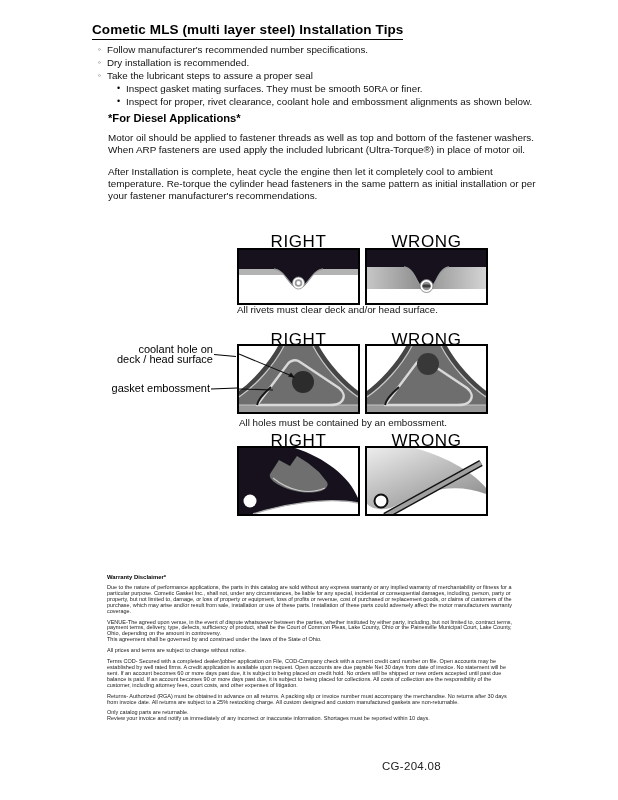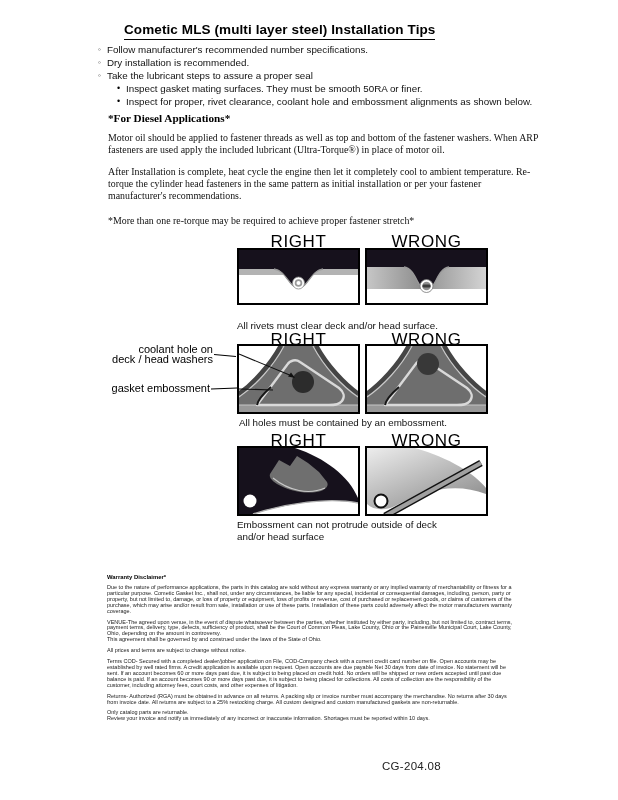--- a/index.html
+++ b/index.html
@@ -3,31 +3,31 @@
 <meta charset="utf-8">
 <style>
   html,body{margin:0;padding:0;background:#e9e9e9;}
   .page{
     position:relative;width:618px;height:800px;background:#ffffff;
     font-family:"Liberation Sans", sans-serif;color:#1a1a1a;overflow:hidden;
     margin:0 auto;
   }
   
   .title{
-    position:absolute;left:124px;top:22px;font-size:13.5px;font-weight:bold;
+    position:absolute;left:92px;top:22px;font-size:13.5px;font-weight:bold;
     color:#000;border-bottom:1.6px solid #000;padding-bottom:2px;letter-spacing:.1px;
   }
   
   .tips{position:absolute;left:98px;top:43px;width:440px;font-size:9.8px;line-height:13px;color:#111;}
   .tip-row{display:flex;}
   .tip-row .mark{width:9px;flex:0 0 9px;font-size:8px;line-height:13px;color:#333;}
   .tip-sub{margin-left:19px;}
   .tip-sub .mark{font-size:9px;color:#000;}
   
-  .diesel{position:absolute;left:108px;top:112px;width:432px;color:#111;font-family:Liberation Serif, serif;}
+  .diesel{position:absolute;left:108px;top:112px;width:432px;color:#111;}
   .diesel h2{font-size:11.2px;font-weight:bold;margin:0 0 8px 0;color:#000;}
   .diesel p{font-size:9.9px;line-height:12.3px;margin:0 0 9px 0;}
   .diesel p.second{margin-bottom:13px;}
   .diesel .note{font-size:9.9px;line-height:12px;}
   
   .rw-label{position:absolute;width:123px;text-align:center;font-size:17px;color:#000;letter-spacing:.6px;}
   .dbox{position:absolute;width:123px;height:57px;display:block;}
   .dbox2{position:absolute;width:123px;height:70px;display:block;}
   .caption{position:absolute;font-size:9.8px;color:#111;line-height:11.5px;}
   .annot{position:absolute;font-size:11px;line-height:10px;color:#000;text-align:right;}
@@ -67,21 +67,20 @@
     <div class="tip-row tip-sub">
       <span class="mark">•</span>
       <span>Inspect for proper, rivet clearance, coolant hole and embossment alignments as shown below.</span>
     </div>
   </div>
 
   <div class="diesel">
     <h2>*For Diesel Applications*</h2>
     <p>Motor oil should be applied to fastener threads as well as top and bottom of the fastener washers. When ARP fasteners are used apply the included lubricant (Ultra-Torque®) in place of motor oil.</p>
     <p class="second">After Installation is complete, heat cycle the engine then let it completely cool to ambient temperature. Re-torque the cylinder head fasteners in the same pattern as initial installation or per your fastener manufacturer's recommendations.</p>
-    <div class="note">*More than one re-torque may be required to achieve proper fastener stretch*</div>
   </div>
 
   <div class="rw-label" style="left:237px;top:232px;">RIGHT</div>
   <div class="rw-label" style="left:365px;top:232px;">WRONG</div>
 
   <svg class="dbox" style="left:237px;top:248px;" viewBox="0 0 123 57">
     <rect width="123" height="57" fill="#ffffff"></rect>
     <polygon points="2,21 40,21 48,27 2,27" fill="#b3b3b3"></polygon>
     <polygon points="121,21 83,21 75,27 121,27" fill="#b3b3b3"></polygon>
     <path d="M2,2 H121 V21 H86 C74,22 71,40 61.5,40 C52,40 49,22 37,21 H2 Z" fill="#16111c"></path>
@@ -107,28 +106,28 @@
     <path d="M2,2 H121 V19 H84 C72,20 70,43 61.5,43 C53,43 51,20 39,19 H2 Z" fill="#16111c"></path>
     <path d="M39,19 C51,20 53,43 61.5,43 C70,43 72,20 84,19" fill="none" stroke="#9a9a9a" stroke-width="1.3"></path>
     <g>
       <circle cx="61.5" cy="38" r="6.5" fill="#ffffff" stroke="#777777" stroke-width="0.8"></circle>
       <circle cx="61.5" cy="38" r="4.3" fill="#8f8f8f"></circle>
       <rect x="57.5" y="36.4" width="8" height="3.2" rx="1.4" fill="#3c3c3c"></rect>
     </g>
     <rect x="1" y="1" width="121" height="55" fill="none" stroke="#000" stroke-width="2"></rect>
   </svg>
 
-  <div class="caption" style="left:237px;top:320px;text-align:right;">All rivets must clear deck and/or head surface.</div>
+  <div class="caption" style="left:237px;top:304px;text-align:right;">All rivets must clear deck and/or head surface.</div>
 
   <div class="rw-label" style="left:237px;top:330px;">RIGHT</div>
   <div class="rw-label" style="left:365px;top:330px;">WRONG</div>
 
   <div class="annot" style="left:110px;top:344px;width:103px;">
     <div>coolant hole on</div>
-    <div>deck / head washers</div>
+    <div>deck / head surface</div>
   </div>
   <div class="connector" style="left:214px;top:355px;width:22px;transform:rotate(5deg);"></div>
 
   <div class="annot" style="left:110px;top:383px;width:100px;">gasket embossment</div>
   <div class="connector" style="left:211px;top:388px;width:26px;transform:rotate(-2deg);"></div>
 
   <svg class="dbox2" style="left:237px;top:344px;" viewBox="0 0 123 70">
     <rect width="123" height="70" fill="#6e6e6e"></rect>
     <rect x="2" y="61" width="119" height="7" fill="#989898"></rect>
     <line x1="2" y1="61" x2="121" y2="61" stroke="#c6c6c6" stroke-width="1"></line>
@@ -187,24 +186,20 @@
       </linearGradient>
     </defs>
     <rect width="123" height="70" fill="#ffffff"></rect>
     <path d="M2,2 H50 C85,12 110,28 121,42 L121,48 C90,36 60,44 30,60 C20,65 8,64 2,58 Z" fill="url(#g3)"></path>
     <path d="M20,70 L116,17" stroke="#111111" stroke-width="7"></path>
     <path d="M20,70 L116,17" stroke="#a0a0a0" stroke-width="4.2"></path>
     <circle cx="16" cy="55" r="6.5" fill="#ffffff" stroke="#111111" stroke-width="2"></circle>
     <rect x="1" y="1" width="121" height="68" fill="none" stroke="#000" stroke-width="2"></rect>
   </svg>
 
-  <div class="caption" style="left:237px;top:519px;width:240px;">
-    <div>Embossment can not protrude outside of deck</div>
-    <div>and/or head surface</div>
-  </div>
 
   <div class="warranty">
     <h3>Warranty Disclaimer*</h3>
     <p>Due to the nature of performance applications, the parts in this catalog are sold without any express warranty or any implied warranty of merchantability or fitness for a particular purpose. Cometic Gasket Inc., shall not, under any circumstances, be liable for any special, incidental or consequential damages, including, person, party or property, but not limited to, damage, or loss of property or equipment, loss of profits or revenue, cost of purchased or replacement goods, or claims of customers of the purchase, which may arise and/or result from sale, installation or use of these parts. Installation of these parts could adversely affect the motor manufacturers warranty coverage.</p>
     <p class="tight">VENUE-The agreed upon venue, in the event of dispute whatsoever between the parties, whether instituted by either party, including, but not limited to, contract terms, payment terms, delivery, type, defects, sufficiency of product, shall be the Court of Common Pleas, Lake County, Ohio or the Painesville Municipal Court, Lake County, Ohio, depending on the amount in controversy.</p>
     <p>This agreement shall be governed by and construed under the laws of the State of Ohio.</p>
     <p>All prices and terms are subject to change without notice.</p>
     <p>Terms COD- Secured with a completed dealer/jobber application on File, COD-Company check with a current credit card number on file. Open accounts may be established by well rated firms. A credit application is available upon request. Open accounts are due payable Net 30 days from date of invoice. No statement will be sent. If an account becomes 60 or more days past due, it is subject to being placed on credit hold. No orders will be shipped or new orders accepted until past due balance is paid. If an account becomes 90 or more days past due, it is subject to being placed for collections. All costs of collection are the responsibility of the customer, including attorney fees, court costs, and other expenses of litigation.</p>
     <p>Returns- Authorized (RGA) must be obtained in advance on all returns. A packing slip or invoice number must accompany the merchandise. No returns after 30 days from invoice date. All returns are subject to a 25% restocking charge. All custom designed and custom manufactured gaskets are non-returnable.</p>
     <p class="tight">Only catalog parts are returnable.</p>

